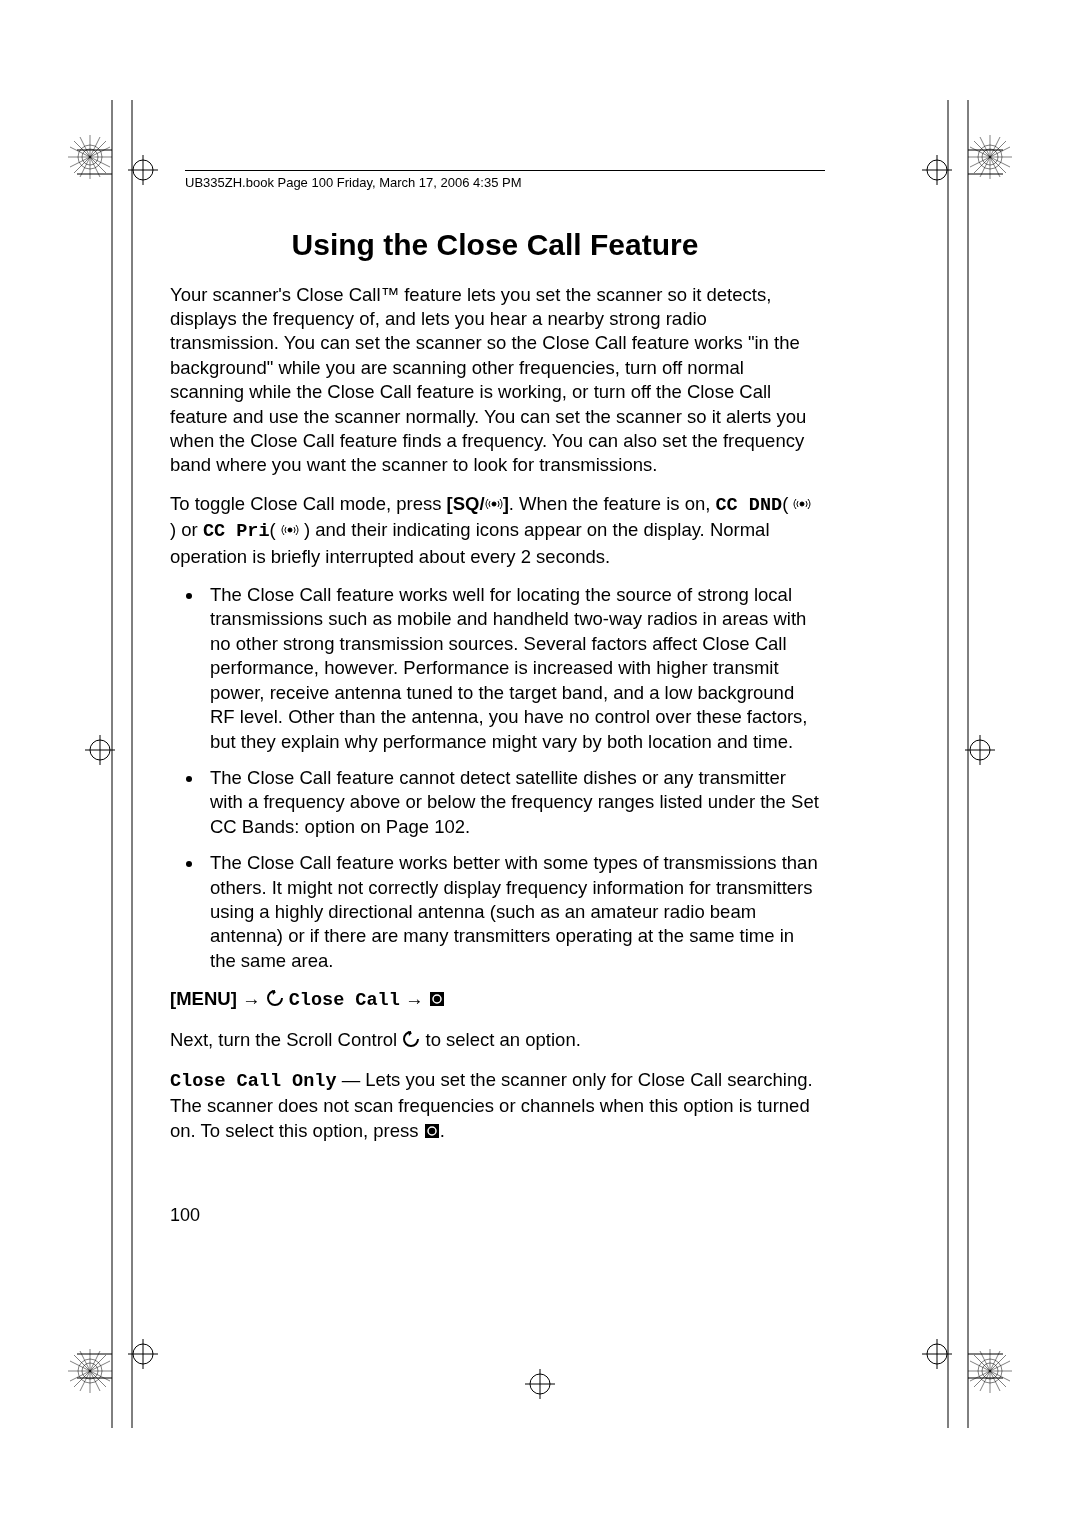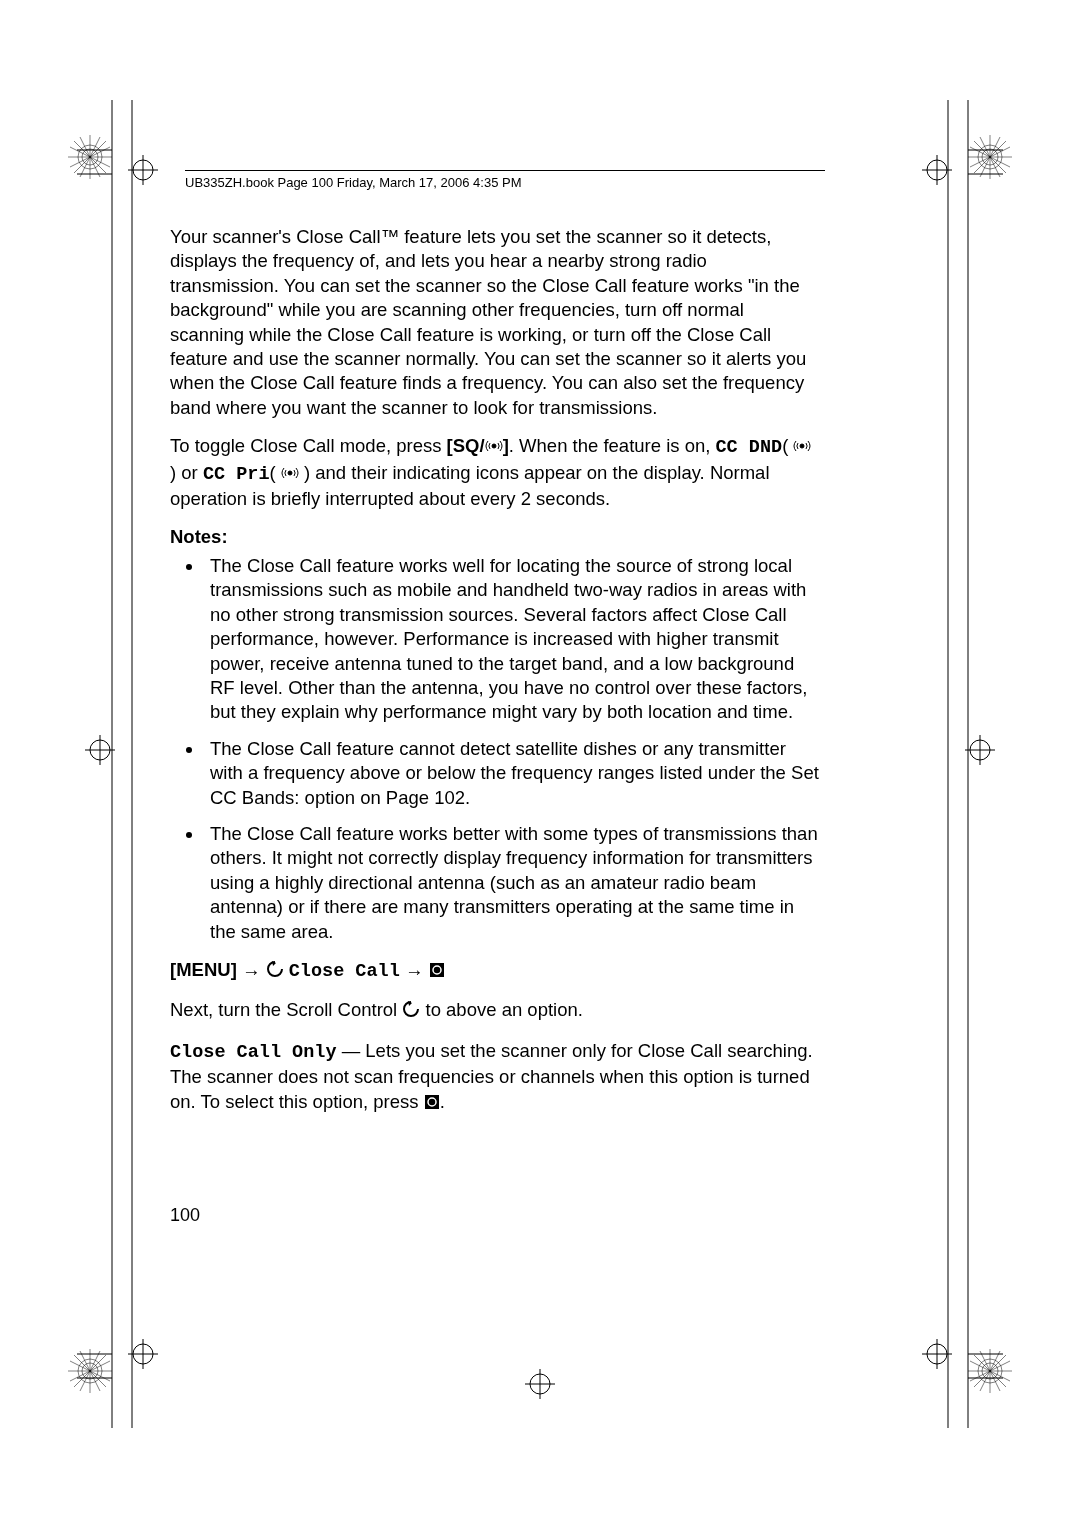--- a/index.html
+++ b/index.html
@@ -216,20 +216,21 @@
       <line x1="25" y1="1278" x2="60" y2="1278" stroke="#000"></line>
     </svg>
   </div>
 
   <div class="header-line">
     <span>UB335ZH.book  Page 100  Friday, March 17, 2006  4:35 PM</span>
   </div>
 
   <div class="content">
 
+    <h1 class="title">Using the Close Call Feature</h1>
 
     <p class="para">Your scanner's Close Call™ feature lets you set the scanner so it detects, displays the frequency of, and lets you hear a nearby strong radio transmission. You can set the scanner so the Close Call feature works "in the background" while you are scanning other frequencies, turn off normal scanning while the Close Call feature is working, or turn off the Close Call feature and use the scanner normally. You can set the scanner so it alerts you when the Close Call feature finds a frequency. You can also set the frequency band where you want the scanner to look for transmissions.</p>
 
     <p class="para">
       <span>To toggle Close Call mode, press </span><span class="bold">[SQ/</span><span class="icon"><svg width="18" height="16" viewBox="0 0 18 16">
             <g stroke="#000" stroke-width="1" fill="none">
               <circle cx="9" cy="8" r="2" fill="#000"></circle>
               <path d="M5 5 A5 5 0 0 0 5 11"></path>
               <path d="M13 5 A5 5 0 0 1 13 11"></path>
               <path d="M3 3 A8 8 0 0 0 3 13"></path>
@@ -247,21 +248,20 @@
             <g stroke="#000" stroke-width="1" fill="none">
               <circle cx="9" cy="8" r="2" fill="#000"></circle>
               <path d="M5 5 A5 5 0 0 0 5 11"></path>
               <path d="M13 5 A5 5 0 0 1 13 11"></path>
               <path d="M3 3 A8 8 0 0 0 3 13"></path>
               <path d="M15 3 A8 8 0 0 1 15 13"></path>
             </g>
           </svg></span> )<span> and their indicating icons appear on the display. Normal operation is briefly interrupted about every 2 seconds.</span>
     </p>
 
-    <div class="notes-label">Notes:</div>
     <ul class="notes">
       <li>The Close Call feature works well for locating the source of strong local transmissions such as mobile and handheld two-way radios in areas with no other strong transmission sources. Several factors affect Close Call performance, however. Performance is increased with higher transmit power, receive antenna tuned to the target band, and a low background RF level. Other than the antenna, you have no control over these factors, but they explain why performance might vary by both location and time.</li>
       <li>The Close Call feature cannot detect satellite dishes or any transmitter with a frequency above or below the frequency ranges listed under the Set CC Bands: option on Page 102.</li>
       <li>The Close Call feature works better with some types of transmissions than others. It might not correctly display frequency information for transmitters using a highly directional antenna (such as an amateur radio beam antenna) or if there are many transmitters operating at the same time in the same area.</li>
     </ul>
 
 
     <p class="para">
       <span class="bold">[MENU]</span>
       <span>→</span>
@@ -274,21 +274,21 @@
       <span class="icon"><svg width="16" height="16" viewBox="0 0 16 16">
             <rect x="1" y="1" width="14" height="14" fill="#000"></rect>
             <circle cx="8" cy="8" r="4" fill="none" stroke="#fff" stroke-width="1.5"></circle>
           </svg></span>
     </p>
 
     <p class="para">
       <span>Next, turn the Scroll Control </span><span class="icon"><svg width="18" height="18" viewBox="0 0 18 18">
             <path d="M9 2 A7 7 0 1 0 16 9" stroke="#000" stroke-width="2" fill="none"></path>
             <path d="M6 1 L10 3 L7 6 Z" fill="#000"></path>
-          </svg></span><span> to above an option.</span>
+          </svg></span><span> to select an option.</span>
     </p>
 
     <p class="para">
       <span class="mono">Close Call Only</span><span> — Lets you set the scanner only for Close Call searching. The scanner does not scan frequencies or channels when this option is turned on. To select this option, press </span><span class="icon"><svg width="16" height="16" viewBox="0 0 16 16">
             <rect x="1" y="1" width="14" height="14" fill="#000"></rect>
             <circle cx="8" cy="8" r="4" fill="none" stroke="#fff" stroke-width="1.5"></circle>
           </svg></span><span>.</span>
     </p>
 
 

